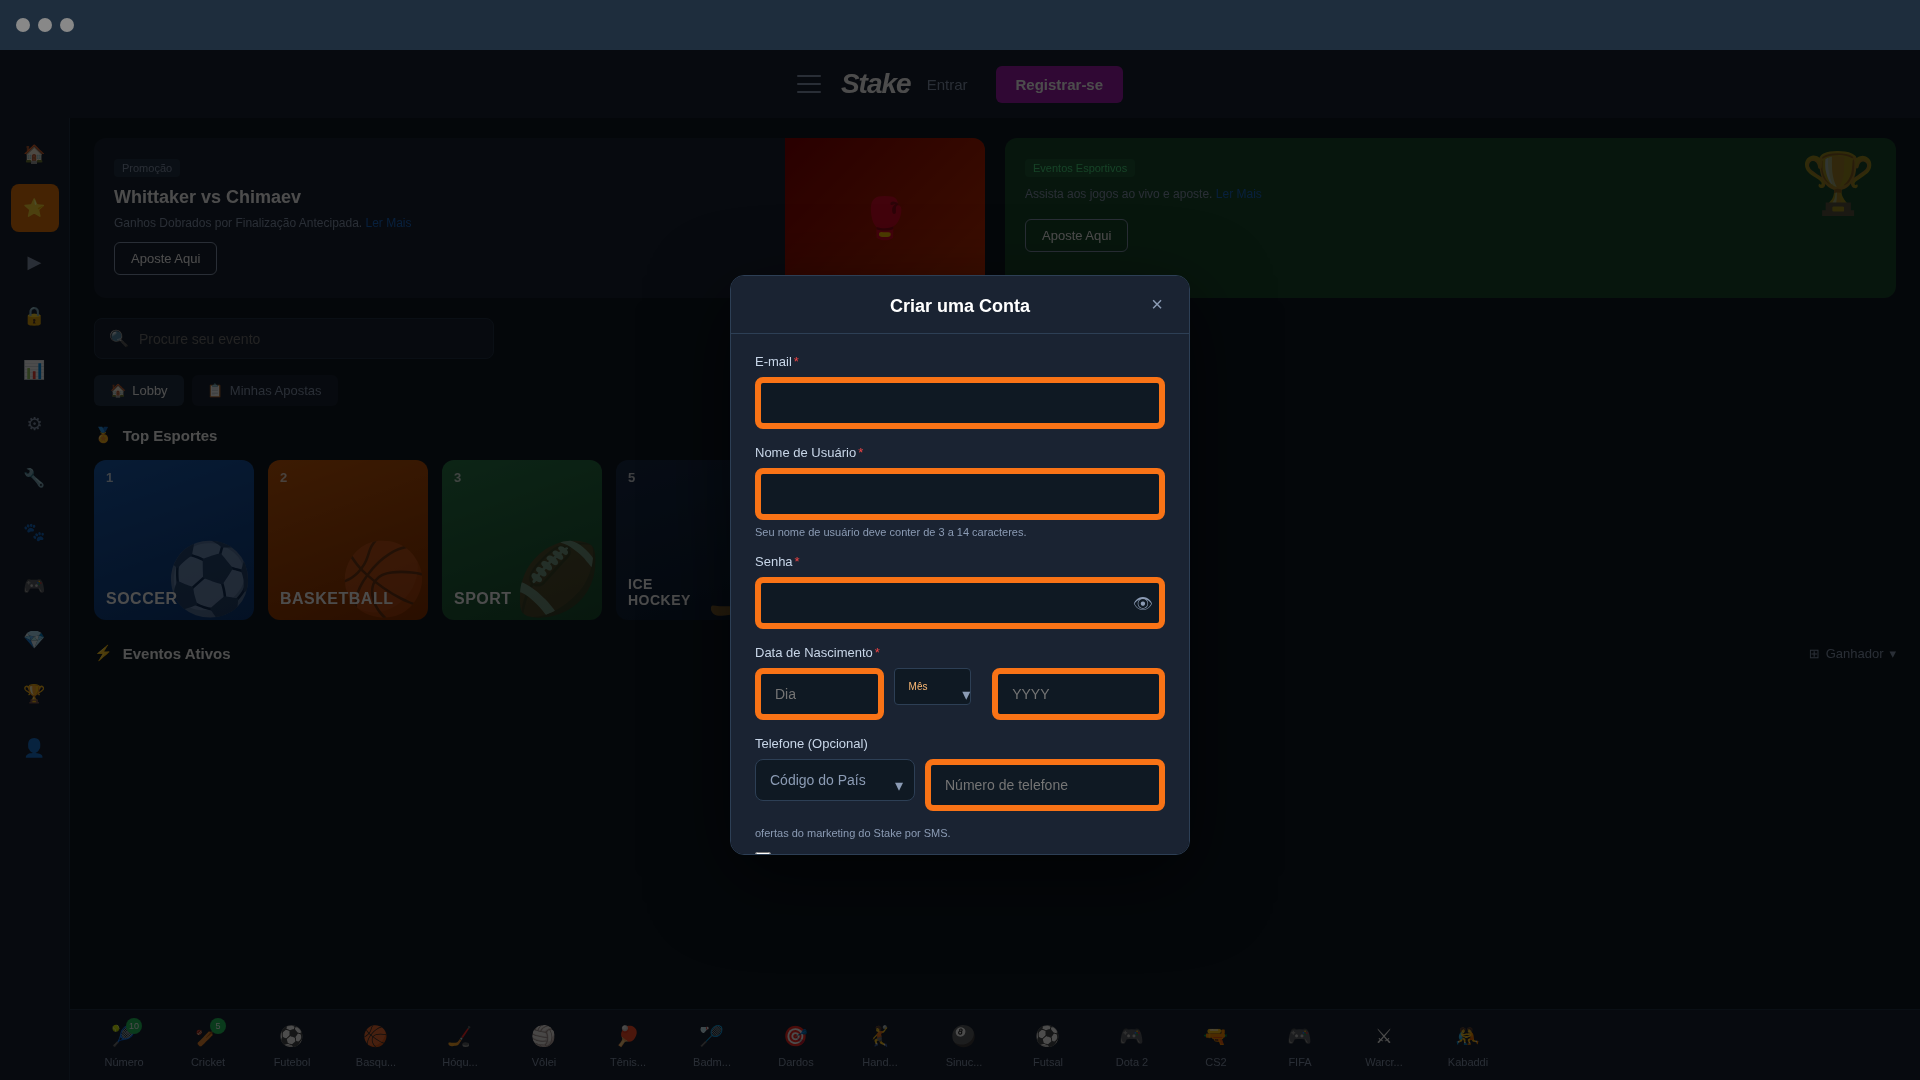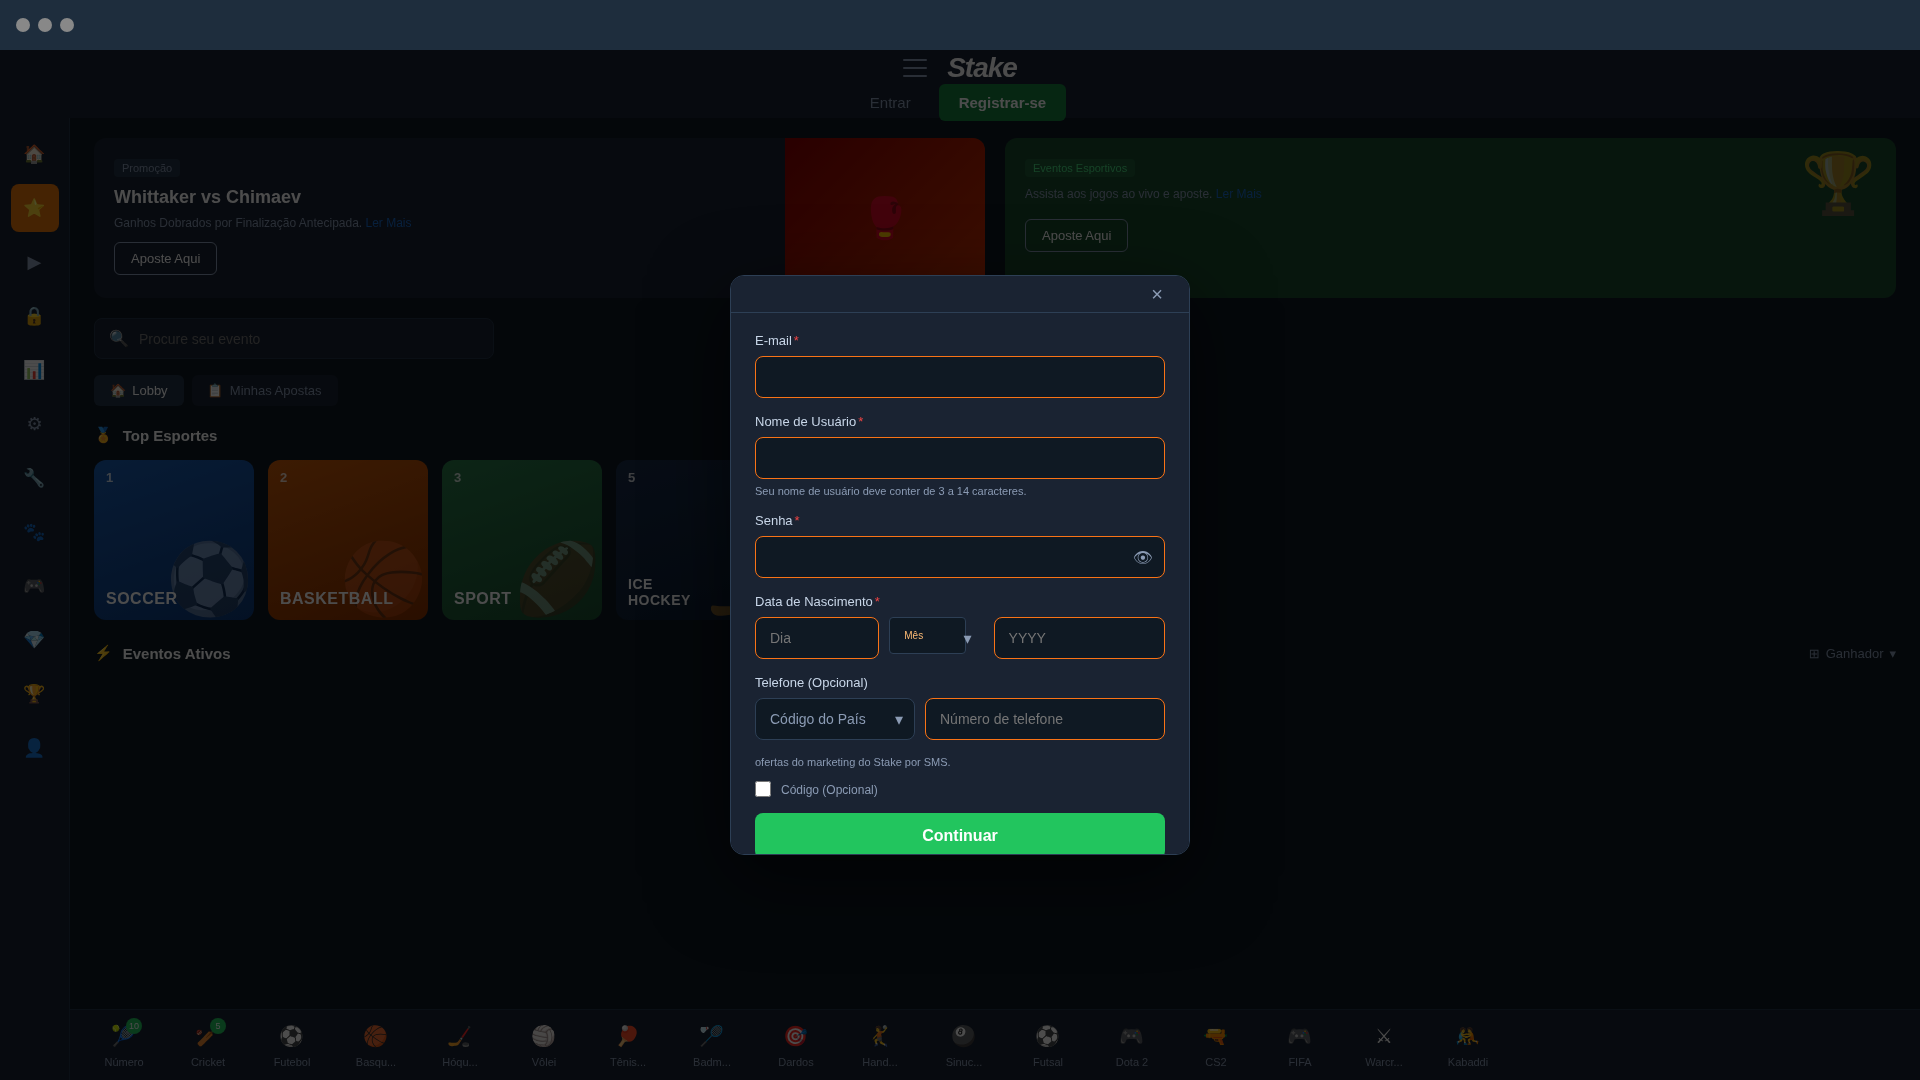--- a/index.html
+++ b/index.html
@@ -35,25 +35,24 @@
       position: relative;
       overflow: hidden;
     }
 
     
     .header {
       background: #1a2332;
       height: 68px;
       display: flex;
       align-items: center;
-      padding: 2px 24px;
-      justify-content: flex-start;
+      padding: 9px 24px;
+      justify-content: center;
       position: relative;
       z-index: 1;
-      flex-direction: column;
     }
     .header-left {
       display: flex;
       align-items: center;
       gap: 20px;
     }
     .hamburger-icon {
       width: 24px; height: 18px;
       display: flex;
       flex-direction: column;
@@ -80,21 +79,21 @@
     }
     .btn-entrar {
       background: transparent;
       border: none;
       color: #8b9bb4;
       font-size: 15px;
       cursor: pointer;
       padding: 8px 16px;
     }
     .btn-registrar {
-      background: #15803d;
+      background: #a21caf;
       border: none;
       color: #fff;
       font-size: 15px;
       cursor: pointer;
       padding: 10px 20px;
       border-radius: 6px;
       font-weight: 600;
     }
 
     
@@ -435,21 +434,21 @@
       margin-bottom: 8px;
       display: block;
     }
     .form-label .required {
       color: #ef4444;
       margin-left: 2px;
     }
     .form-input {
       width: 100%;
       background: #0f1923;
-      border: 1px solid #f97316;
+      border: 6px solid #f97316;
       border-radius: 8px;
       padding: 12px 14px;
       color: #fff;
       font-size: 14px;
       outline: none;
     }
     .form-input-wrapper {
       position: relative;
     }
     .form-input-wrapper .eye-icon {
@@ -759,20 +758,21 @@
           <div class="bottom-sport-label">Kabaddi</div>
         </div>
       </div>
 
     </div>
   </div>
 
   <div class="overlay">
     <div class="modal">
       <div class="modal-header">
+        <div class="modal-title">Criar uma Conta</div>
         <button class="modal-close">×</button>
       </div>
       <div class="modal-body">
 
         
         <div class="form-group">
           <label class="form-label">
             <span>E-mail</span><span class="required">*</span>
           </label>
           <input type="email" class="form-input" style="">

